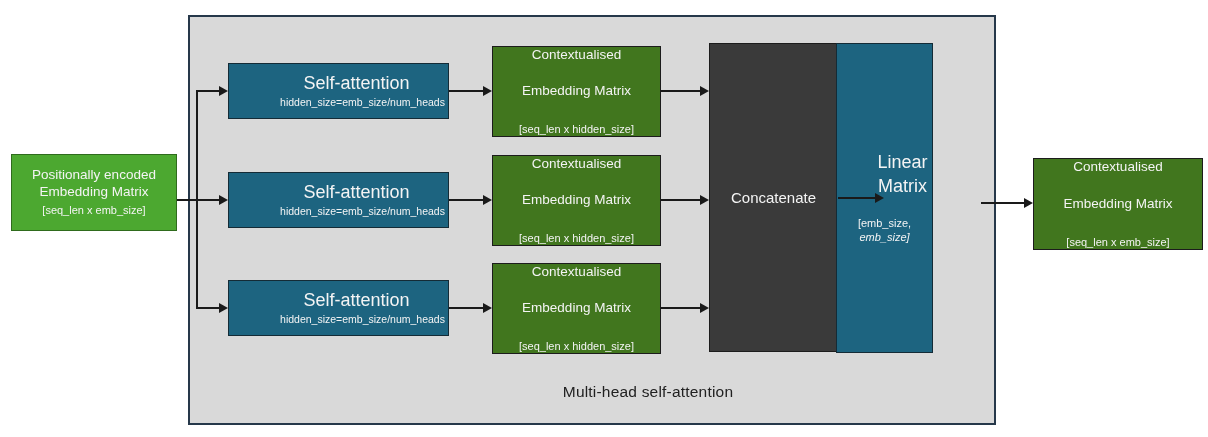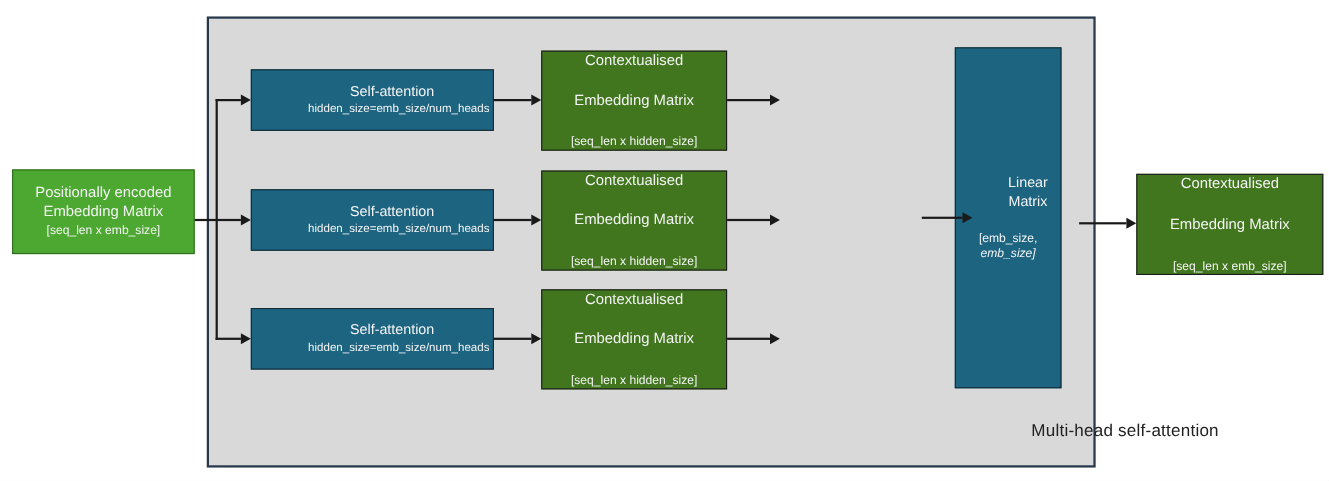--- a/index.html
+++ b/index.html
@@ -7,28 +7,28 @@
     position:relative;width:1208px;height:437px;background:#ffffff;overflow:hidden;
     font-family:"Liberation Sans",sans-serif;
     --green-bright:#4CA830;--green-dark:#41761E;--blue:#1D6480;--dark:#3A3A3A;
     --container-bg:#D9D9D9;--container-border:#26384A;--arrow:#1a1a1a;
     --text-light:#F4F4F4;--text-dark:#212121;
   }
   .box{position:absolute;box-sizing:border-box;display:flex;flex-direction:column;
        align-items:center;justify-content:center;text-align:center;color:var(--text-light);}
   .container-rect{position:absolute;left:188px;top:15px;width:808px;height:410px;
        background:var(--container-bg);border:2px solid var(--container-border);box-sizing:border-box;}
-  .container-label{position:absolute;left:188px;top:383px;width:920px;text-align:right;
+  .container-label{position:absolute;left:188px;top:383px;width:920px;text-align:center;
        color:var(--text-dark);font-size:15.5px;letter-spacing:.2px;}
   .green-io{background:var(--green-bright);border:1.5px solid #2F6B1D;}
   .green-ctx{background:var(--green-dark);border:1.5px solid #1c1c1c;justify-content:space-between;}
   .blue{background:var(--blue);border:1.5px solid #142B36;}
   .darkbox{background:var(--dark);border:1.5px solid #1c1c1c;}
   .t-title{font-size:13.5px;line-height:1.25;}
-  .t-title-lg{font-size:13px;line-height:1.3;margin-left:36px;}
+  .t-title-lg{font-size:18px;line-height:1.3;margin-left:36px;}
   .t-sub{font-size:10.5px;line-height:1.3;margin-top:1px;margin-left:48px;}
   .t-dims{font-size:11px;line-height:1.3;margin-top:2px;}
   .hline{position:absolute;height:2px;background:var(--arrow);}
   .vline{position:absolute;width:2px;background:var(--arrow);}
   .ahead{position:absolute;width:0;height:0;border-top:5px solid transparent;
         border-bottom:5px solid transparent;border-left:9px solid var(--arrow);}
 </style>
 </head>
 <body>
 
@@ -66,22 +66,25 @@
   <div class="box blue" style="left:228px;top:280px;width:221px;height:56px;">
     <div class="t-title-lg">Self-attention</div>
     <div class="t-sub">hidden_size=emb_size/num_heads</div>
   </div>
   <div class="box green-ctx" style="left:492px;top:263px;width:169px;height:91px;">
     <div class="t-title">Contextualised</div>
     <div class="t-title">Embedding Matrix</div>
     <div class="t-dims">[seq_len x hidden_size]</div>
   </div>
 
+  <div class="box darkbox" style="left:709px;top:43px;width:129px;height:309px;">
+    <div style="font-size:15px;">Concatenate</div>
+  </div>
 
-  <div class="box blue" style="left:868px;top:43px;width:97px;height:310px;">
+  <div class="box blue" style="left:836px;top:43px;width:97px;height:310px;">
     <div class="t-title-lg">Linear</div>
     <div class="t-title-lg">Matrix</div>
     <div class="t-dims" style="margin-top:18px;">[emb_size,</div>
     <div class="t-dims" style="margin-top:0;font-style:italic;">emb_size]</div>
   </div>
 
   <div class="box green-ctx" style="left:1033px;top:158px;width:170px;height:92px;">
     <div class="t-title">Contextualised</div>
     <div class="t-title">Embedding Matrix</div>
     <div class="t-dims">[seq_len x emb_size]</div>

